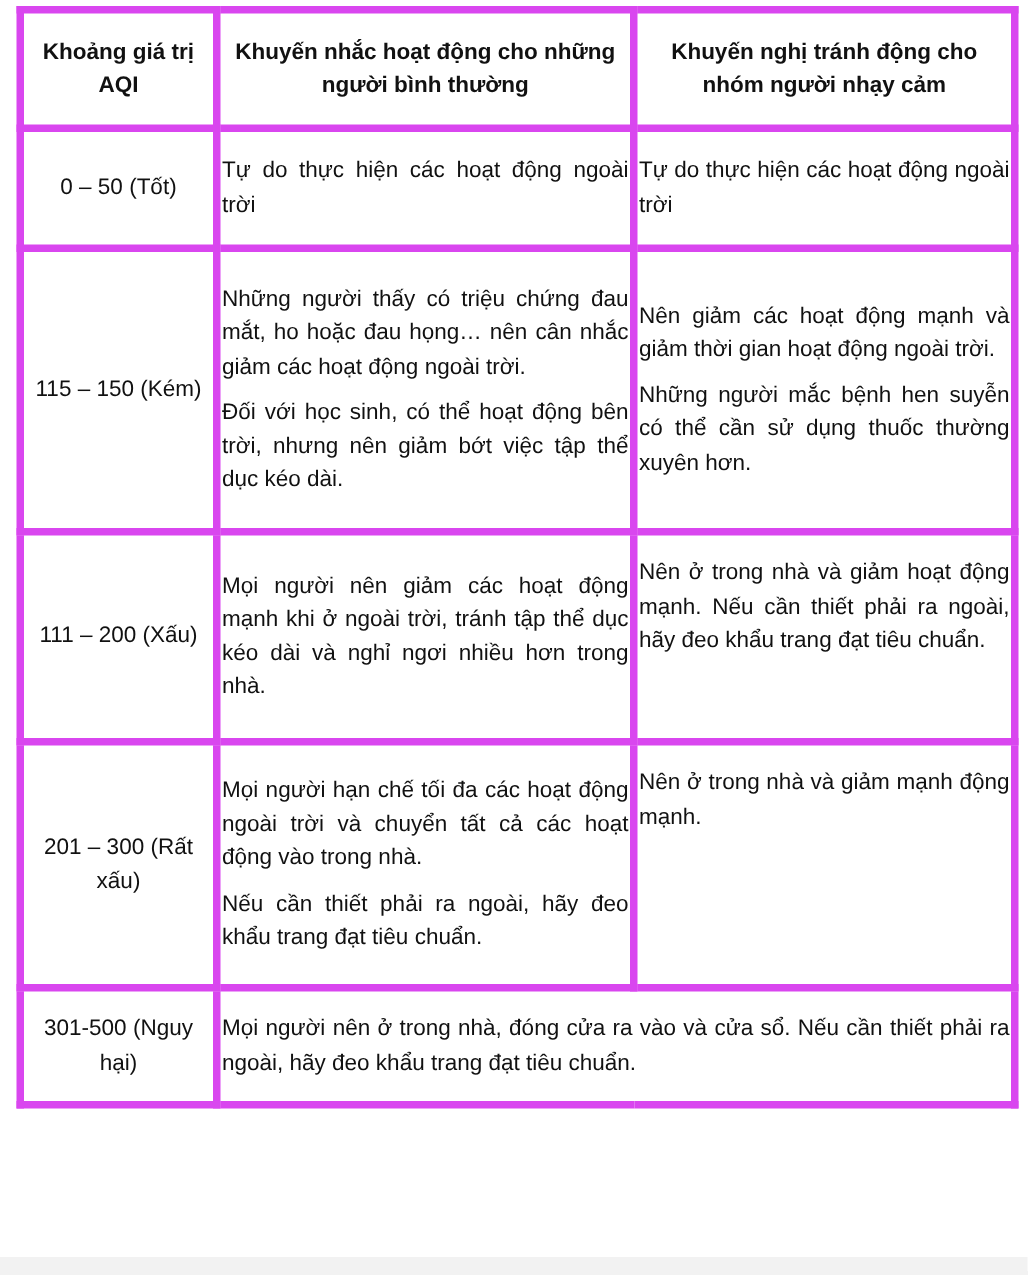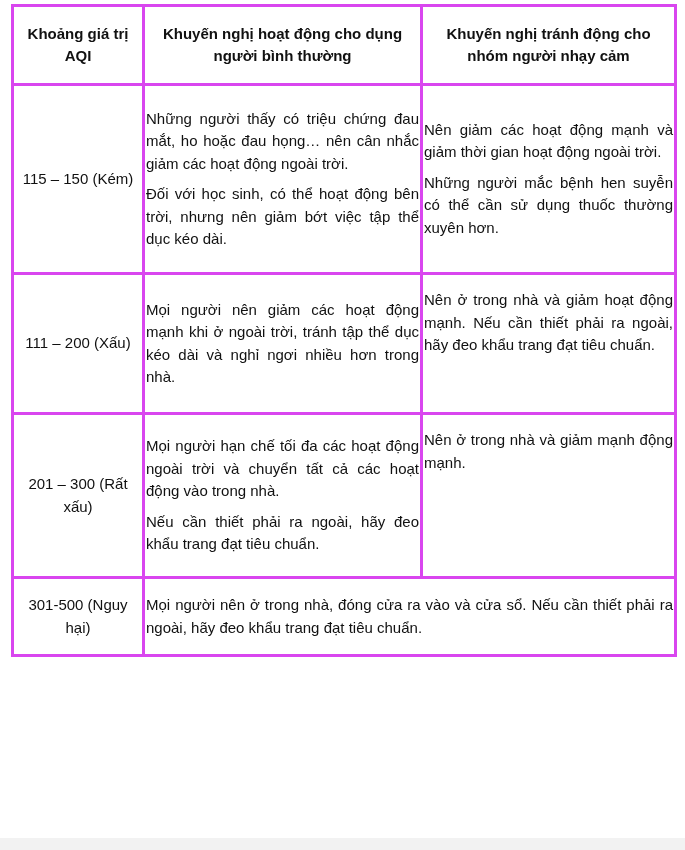--- a/index.html
+++ b/index.html
@@ -1,41 +1,50 @@
 <!DOCTYPE html>
 <html><head>
 <meta charset="utf-8">
 <style>
   html, body { margin:0; padding:0; }
   body { width:685px; height:850px; background:#ffffff; position:relative; overflow:hidden;
          font-family:"Liberation Sans", sans-serif; color:#111; }
   .bottom-strip { position:absolute; left:0; top:838px; width:685px; height:12px; background:#f2f2f2; }
   table.aqi { position:absolute; left:11px; top:4px; border-collapse:collapse; table-layout:fixed; width:663px; }
-  table.aqi td, table.aqi th { border:3px solid #d946ef; vertical-align:middle; font-size:15px; line-height:22.5px; }
+  table.aqi td, table.aqi th { border:5px solid #d946ef; vertical-align:middle; font-size:15px; line-height:22.5px; }
   table.aqi th { font-weight:bold; text-align:center; padding:4px 6px; }
   td.range { text-align:center; padding:0 6px; }
   td.rec { text-align:justify; padding:0 1px 0 1px; }
   td.rec p { margin:0; }
   td.rec p + p { margin-top:8px; }
   col.c1 { width:131px; } col.c2 { width:278px; } col.c3 { width:254px; }
 </style>
 </head>
 <body>
 
 <table class="aqi">
   <colgroup>
       <col class="c1">
       <col class="c2">
       <col class="c3">
     </colgroup>
   <tbody>
       <tr style="height:79px">
     <th>Khoảng giá trị AQI</th>
-    <th>Khuyến nghị hoạt động cho dụng người bình thường</th>
+    <th>Khuyến nhắc hoạt động cho những người bình thường</th>
     <th>Khuyến nghị tránh động cho nhóm người nhạy cảm</th>
+  </tr>
+  <tr style="height:80px">
+    <td class="range">0 – 50 (Tốt)</td>
+    <td class="rec">
+          <p>Tự do thực hiện các hoạt động ngoài trời</p>
+        </td>
+    <td class="rec">
+          <p>Tự do thực hiện các hoạt động ngoài trời</p>
+        </td>
   </tr>
   <tr style="height:189px">
     <td class="range">115 – 150 (Kém)</td>
     <td class="rec">
       <p>Những người thấy có triệu chứng đau mắt, ho hoặc đau họng… nên cân nhắc giảm các hoạt động ngoài trời.</p>
       <p>Đối với học sinh, có thể hoạt động bên trời, nhưng nên giảm bớt việc tập thể dục kéo dài.</p>
     </td>
     <td class="rec">
       <p>Nên giảm các hoạt động mạnh và giảm thời gian hoạt động ngoài trời.</p>
       <p>Những người mắc bệnh hen suyễn có thể cần sử dụng thuốc thường xuyên hơn.</p>

